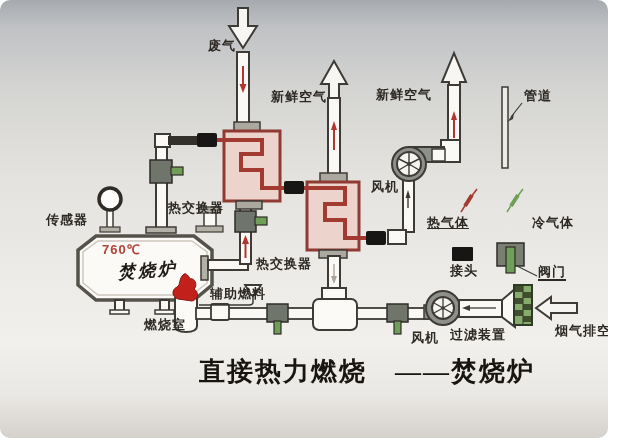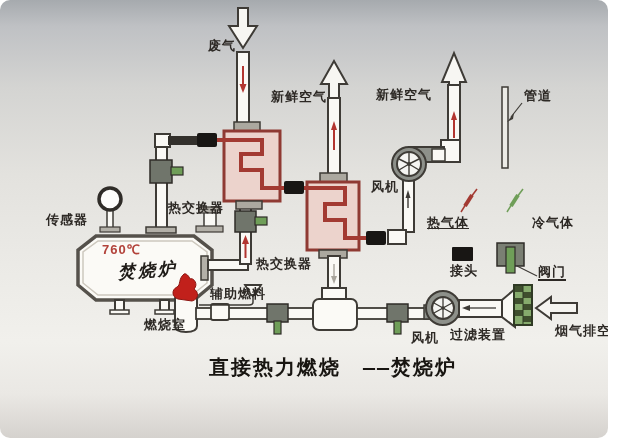--- a/index.html
+++ b/index.html
@@ -10,22 +10,22 @@
     font-family:"Liberation Sans",sans-serif;
   }
   .stage svg{position:absolute;left:0;top:0;}
   .lbl{
     position:absolute;font-weight:bold;color:#2d2925;font-size:13px;line-height:1;
     white-space:nowrap;letter-spacing:1px;
   }
   .lbl.red{color:#b2423a;text-align:center;}
   .lbl.incin{font-size:17px;font-style:italic;letter-spacing:3px;color:#1e1b17;
     transform:rotate(-4deg);}
-  .lbl.title{font-family:Liberation Mono, monospace;font-size:20px;color:#181511;
-    letter-spacing:2px;margin-left:10px;}
+  .lbl.title{font-family:Liberation Serif, serif;font-size:26px;color:#181511;
+    letter-spacing:2px;}
   .lbl.underline{border-bottom:2px solid #2d2925;padding-bottom:1px;font-family:Liberation Serif, serif;}
 </style>
 </head>
 <body>
 
 <div class="stage">
 
 <svg width="640" height="438" viewBox="0 0 640 438">
 
   <g>

